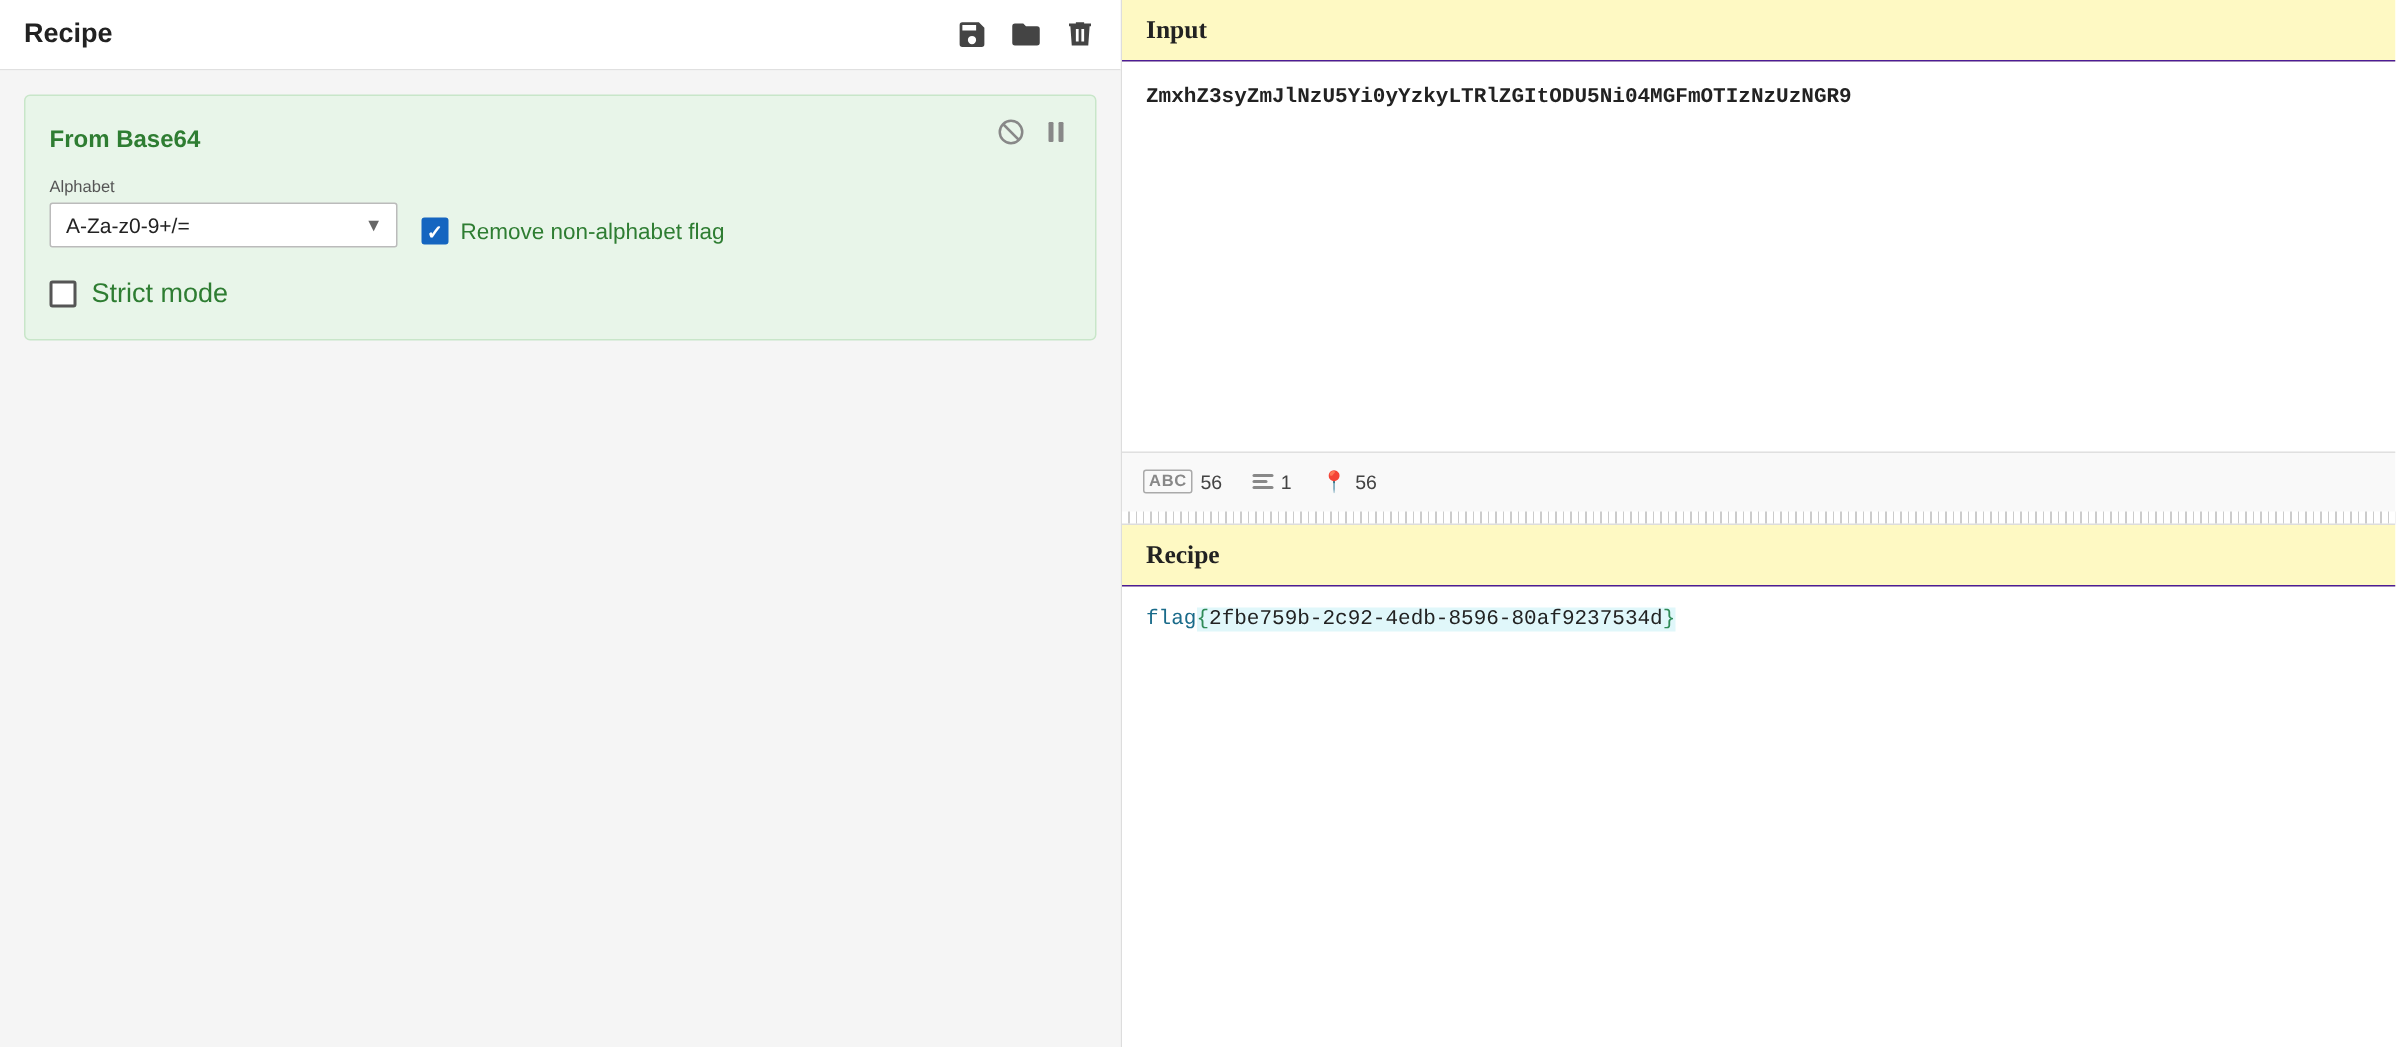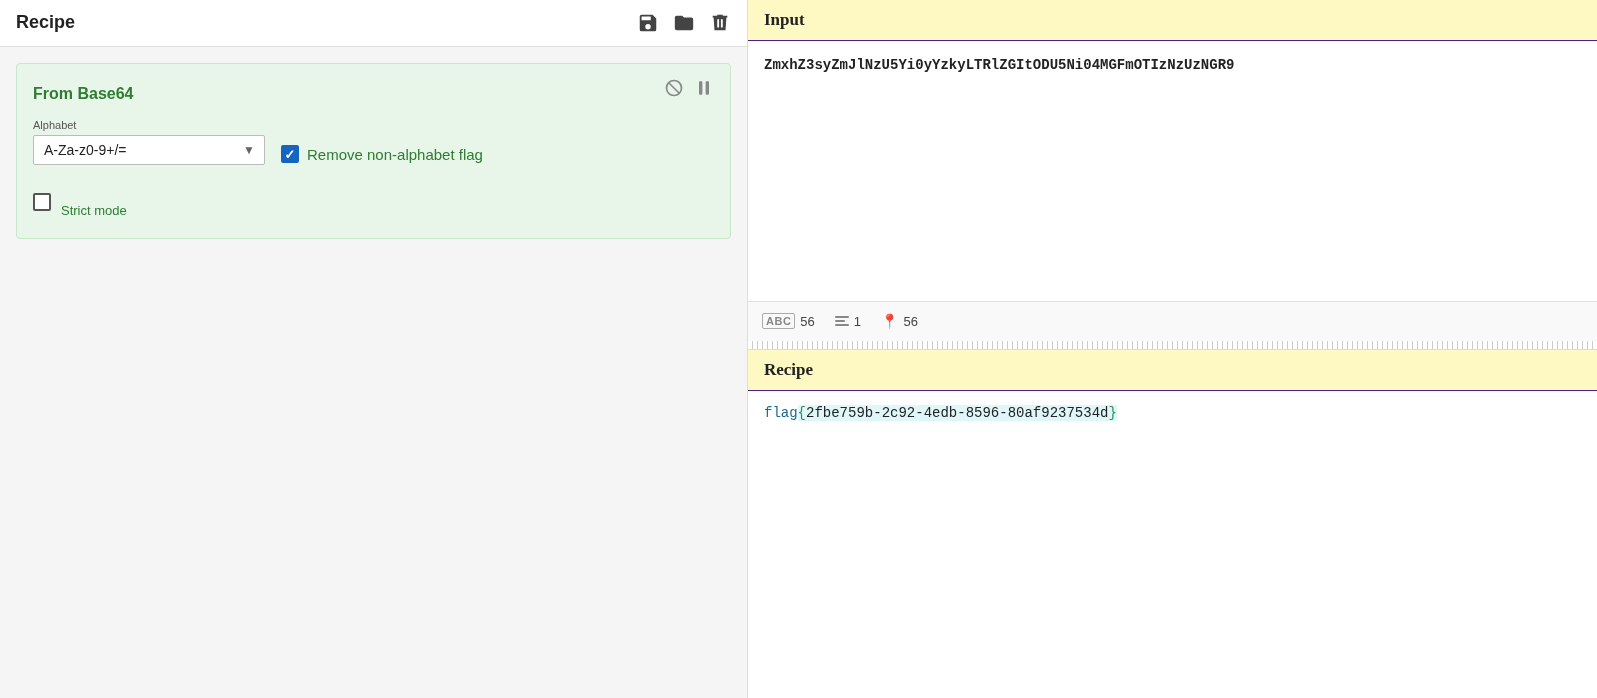--- a/index.html
+++ b/index.html
@@ -171,24 +171,23 @@
       width: 18px;
       height: 18px;
       border: 2px solid #555;
       border-radius: 2px;
       background: #fff;
       cursor: pointer;
       flex-shrink: 0;
     }
 
     .strict-mode-label {
-      font-size: 13px;
+      font-size: 18px;
       color: #2e7d32;
       font-weight: 500;
-      margin-top: 18px;
     }
 
     
     .io-panel {
       flex: 1;
       display: flex;
       flex-direction: column;
       background: #fff;
     }
 

